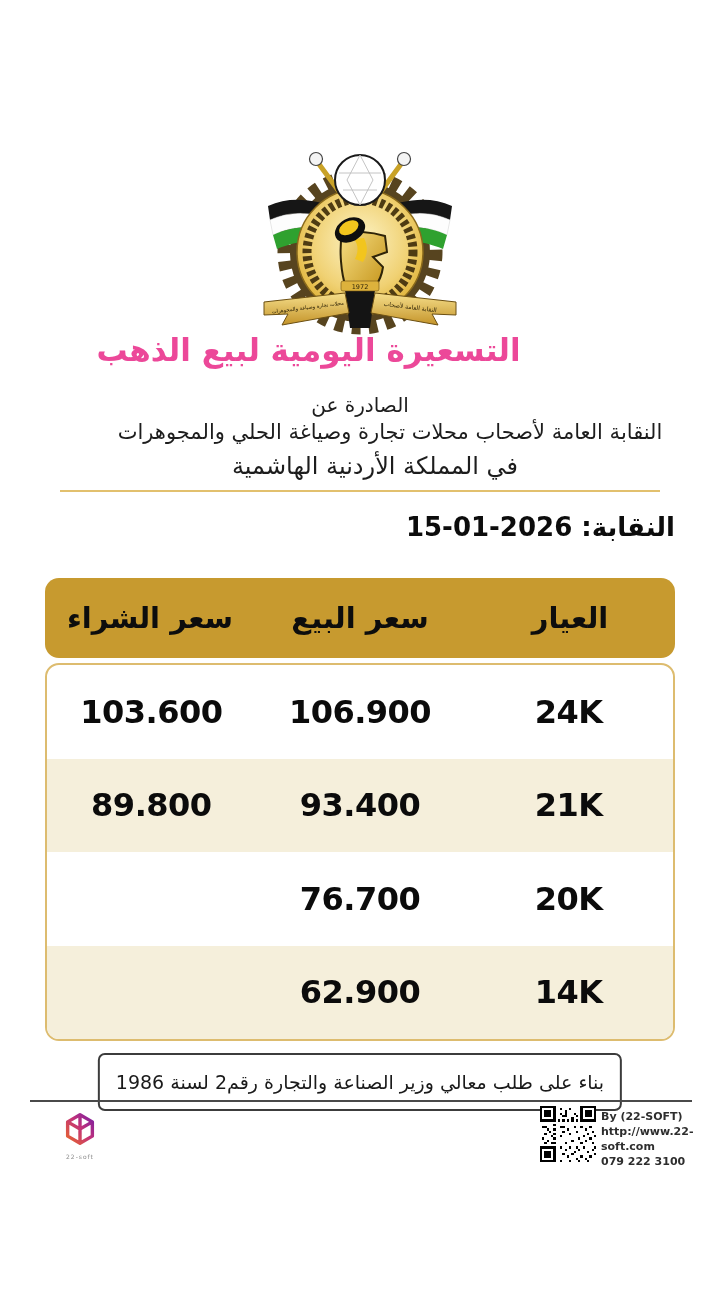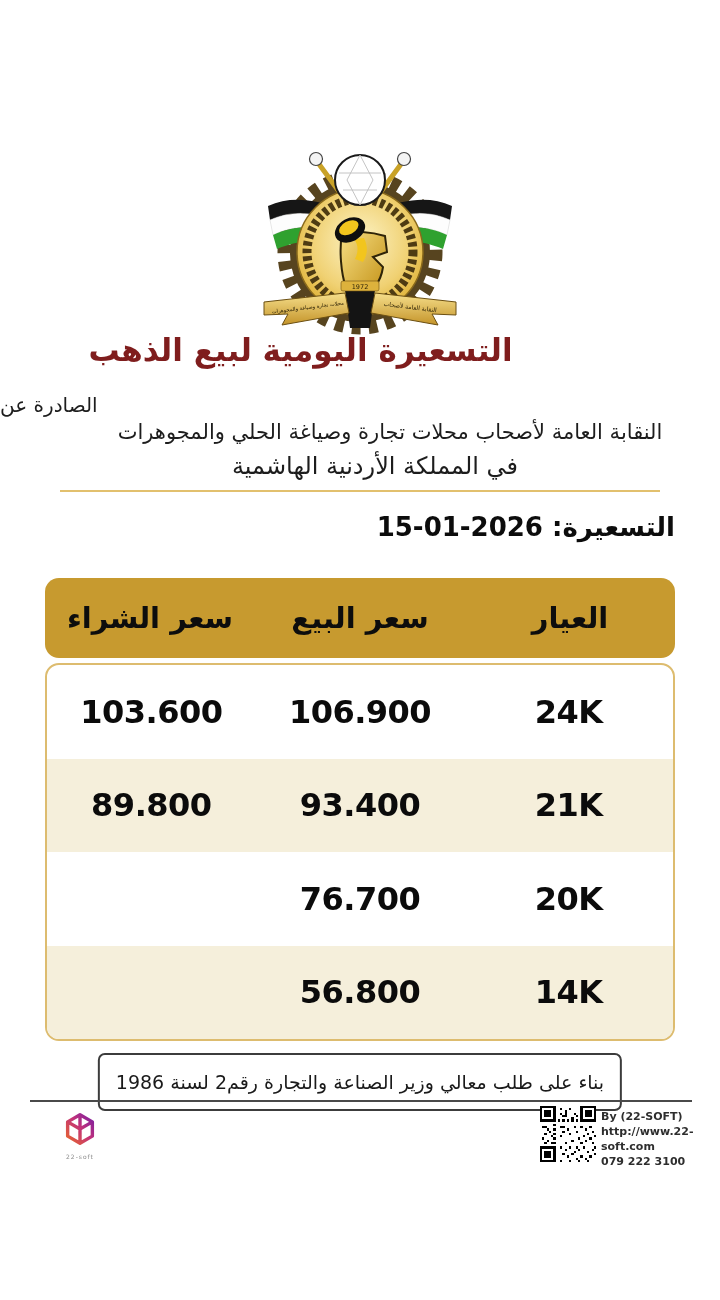--- a/index.html
+++ b/index.html
@@ -3,23 +3,23 @@
 <meta charset="utf-8">
 <style>
   html,body{margin:0;padding:0;}
   body{
     width:720px;height:1300px;background:#ffffff;position:relative;
     font-family:"DejaVu Sans", sans-serif;color:#111;overflow:hidden;
   }
   
   .emblem{position:absolute;top:146px;left:50%;transform:translateX(-50%);}
   
-  .title{position:absolute;top:332px;left:8px;width:585px;text-align:center;
-         font-size:31px;font-weight:700;color:#7f1d1d;direction:rtl;}
-  .issued{position:absolute;top:393px;left:0;width:720px;text-align:left;
+  .title{position:absolute;top:332px;left:16px;width:585px;text-align:center;
+         font-size:31px;font-weight:700;color:#ec4899;direction:rtl;}
+  .issued{position:absolute;top:393px;left:0;width:720px;text-align:center;
           font-size:20px;color:#1d1d1d;direction:rtl;}
   .syndicate{position:absolute;top:420px;left:0;width:720px;text-align:center;
           font-size:21px;color:#1d1d1d;direction:rtl;margin-left:30px;}
   .country{position:absolute;top:452px;left:15px;width:720px;text-align:center;
           font-size:24px;color:#1d1d1d;direction:rtl;}
   .divider{position:absolute;top:490px;left:60px;width:600px;height:2px;background:#E2C06E;}
   
   .daterow{position:absolute;top:512px;left:45px;width:630px;display:flex;
            justify-content:space-between;direction:rtl;font-size:26px;font-weight:700;color:#0c0c0c;}
   
@@ -118,21 +118,21 @@
 </svg>
 
 <div class="title">التسعيرة اليومية لبيع الذهب</div>
 <div class="issued">الصادرة عن</div>
 <div class="syndicate">النقابة العامة لأصحاب محلات تجارة وصياغة الحلي والمجوهرات</div>
 <div class="country">في المملكة الأردنية الهاشمية</div>
 <div class="divider"></div>
 
 <div class="daterow">
   <span>
-    <span>التسعيرة:</span>
+    <span>النقابة:</span>
     <span dir="ltr">15-01-2026</span>
   </span>
 </div>
 
 <div class="thead">
   <span>العيار</span>
   <span>سعر البيع</span>
   <span>سعر الشراء</span>
 </div>
 
@@ -146,21 +146,21 @@
     <span>21K</span>
     <span>93.400</span>
     <span>89.800</span>
   </div>
   <div class="trow">
     <span>20K</span>
     <span>76.700</span>
   </div>
   <div class="trow alt">
     <span>14K</span>
-    <span>56.800</span>
+    <span>62.900</span>
   </div>
 </div>
 
 <div class="note">بناء على طلب معالي وزير الصناعة والتجارة رقم2 لسنة 1986</div>
 
 <div class="footline"></div>
 
 <div class="cube">
   <svg width="38" height="38" viewBox="0 0 40 40">
     <defs>

